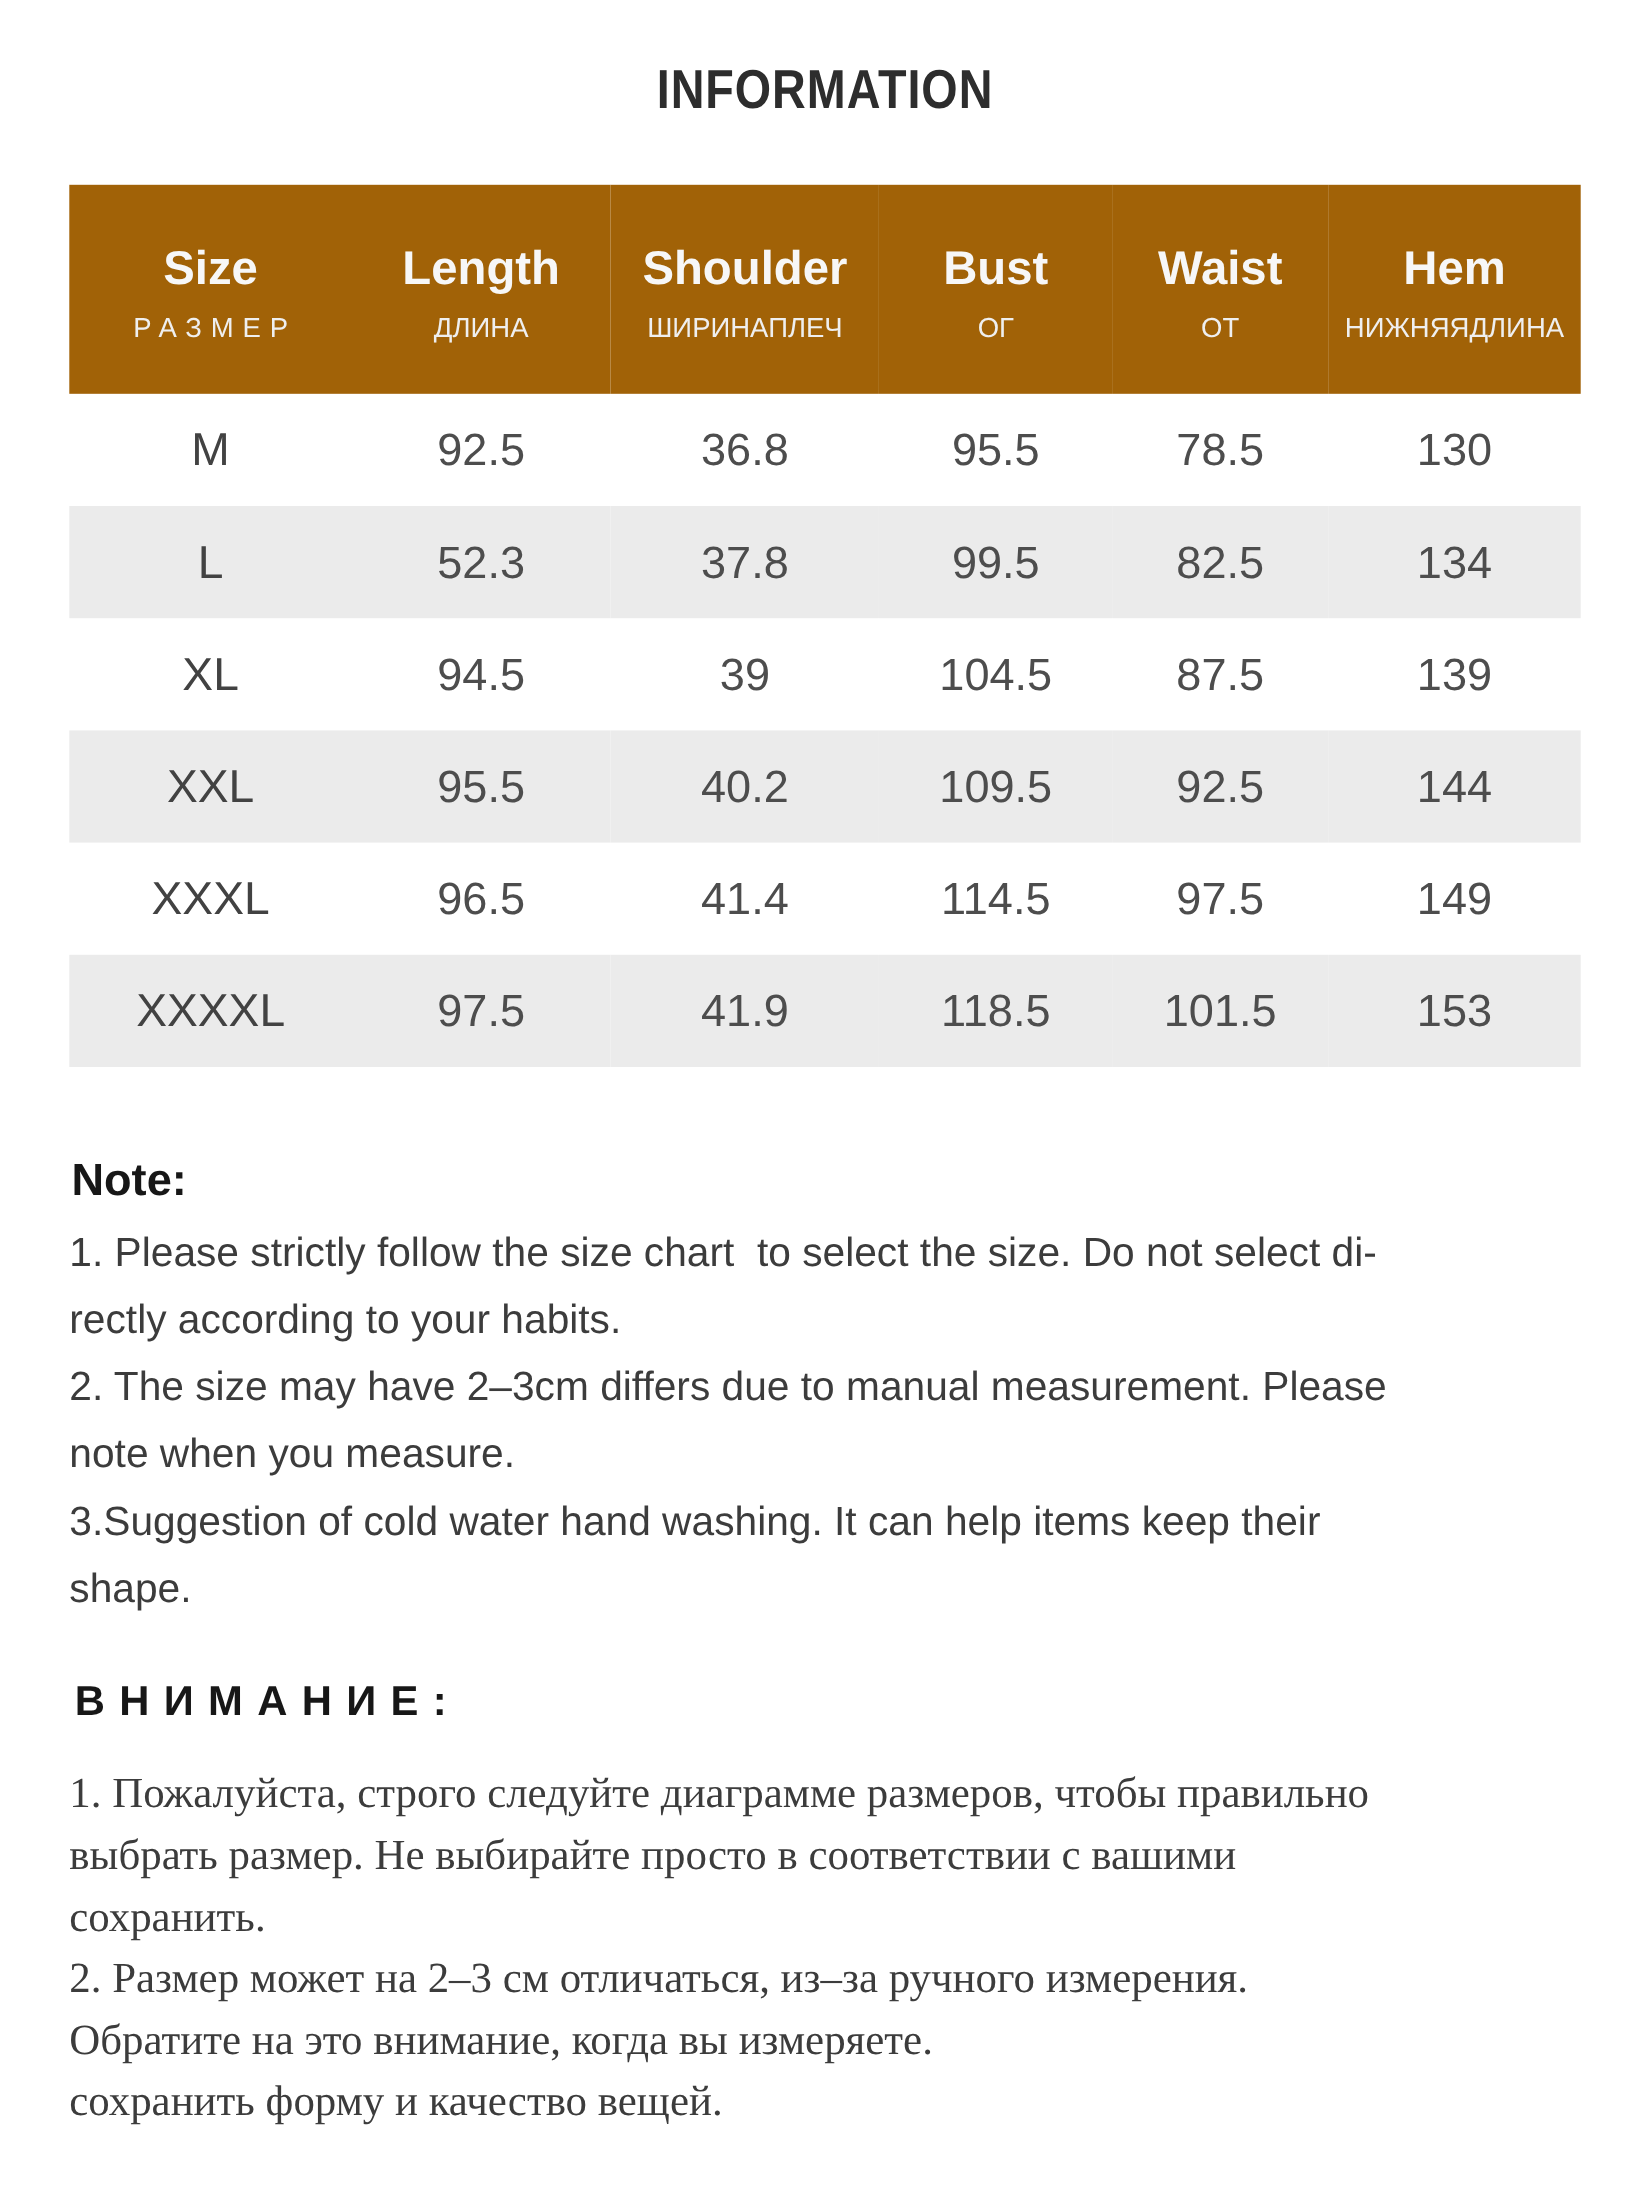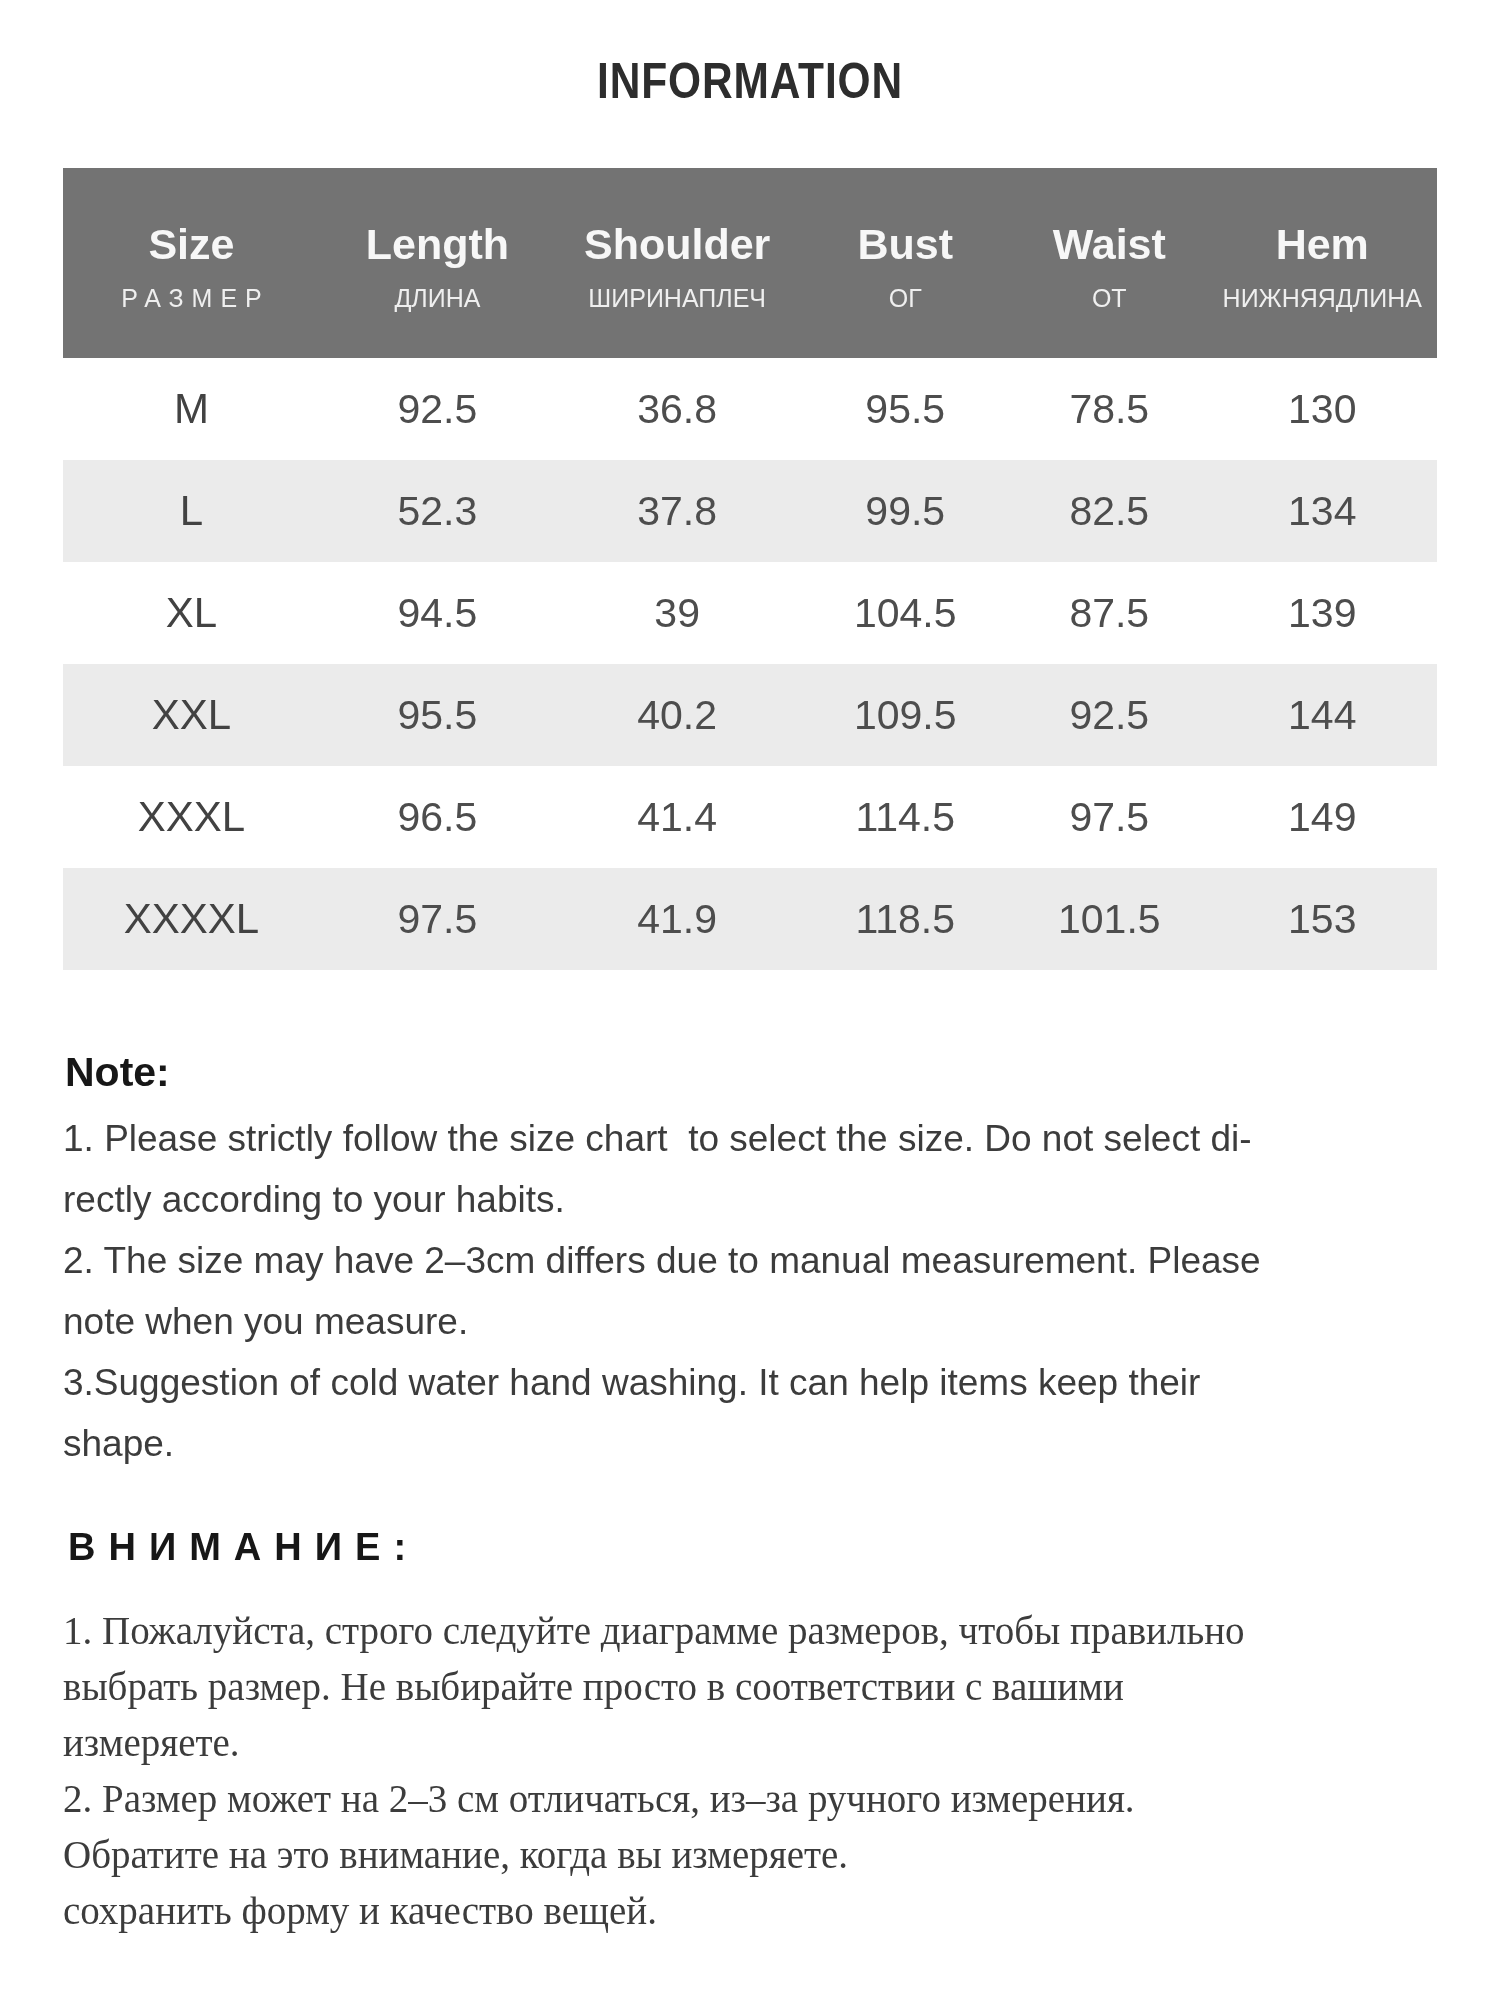--- a/index.html
+++ b/index.html
@@ -78,21 +78,21 @@
 </head>
 <body>
 
 <div class="page" data-name="product-information-page">
 
   <div class="title-wrap" data-name="page-header">
     <div class="title" data-name="page-title">INFORMATION</div>
   </div>
 
   <table class="size-table" data-name="size-chart-table">
-    <thead data-name="size-chart-header" style="background: #737373;">
+    <thead data-name="size-chart-header" style="background: #a16207;">
       <tr id="header-row" data-name="size-chart-header-row">
           <th data-name="column-header-size">
             <div class="hdr-en" data-name="column-label-en">Size</div>
             <div class="hdr-ru" data-name="column-label-ru">РАЗМЕР</div>
           </th>
           <th data-name="column-header-length">
             <div class="hdr-en" data-name="column-label-en">Length</div>
             <div class="hdr-ru" data-name="column-label-ru">ДЛИНА</div>
           </th>
           <th data-name="column-header-shoulder">
@@ -172,19 +172,19 @@
       <div class="note-line" data-name="note-line">2. The size may have 2–3cm differs due to manual measurement. Please</div>
       <div class="note-line" data-name="note-line">note when you measure.</div>
       <div class="note-line" data-name="note-line">3.Suggestion of cold water hand washing. It can help items keep their</div>
       <div class="note-line" data-name="note-line">shape.</div>
     </div>
 
   <h2 class="note-heading-ru" data-name="note-heading-ru">ВНИМАНИЕ:</h2>
   <div class="notes-ru" id="notes-ru-lines" data-name="note-text-ru">
       <div class="note-line" data-name="note-line">1. Пожалуйста, строго следуйте диаграмме размеров, чтобы правильно</div>
       <div class="note-line" data-name="note-line">выбрать размер. Не выбирайте просто в соответствии с вашими</div>
-      <div class="note-line" data-name="note-line">измеряете.</div>
+      <div class="note-line" data-name="note-line">сохранить.</div>
       <div class="note-line" data-name="note-line">2. Размер может на 2–3 см отличаться, из–за ручного измерения.</div>
       <div class="note-line" data-name="note-line">Обратите на это внимание, когда вы измеряете.</div>
       <div class="note-line" data-name="note-line">сохранить форму и качество вещей.</div>
     </div>
 
 </div>
 
 </body></html>

